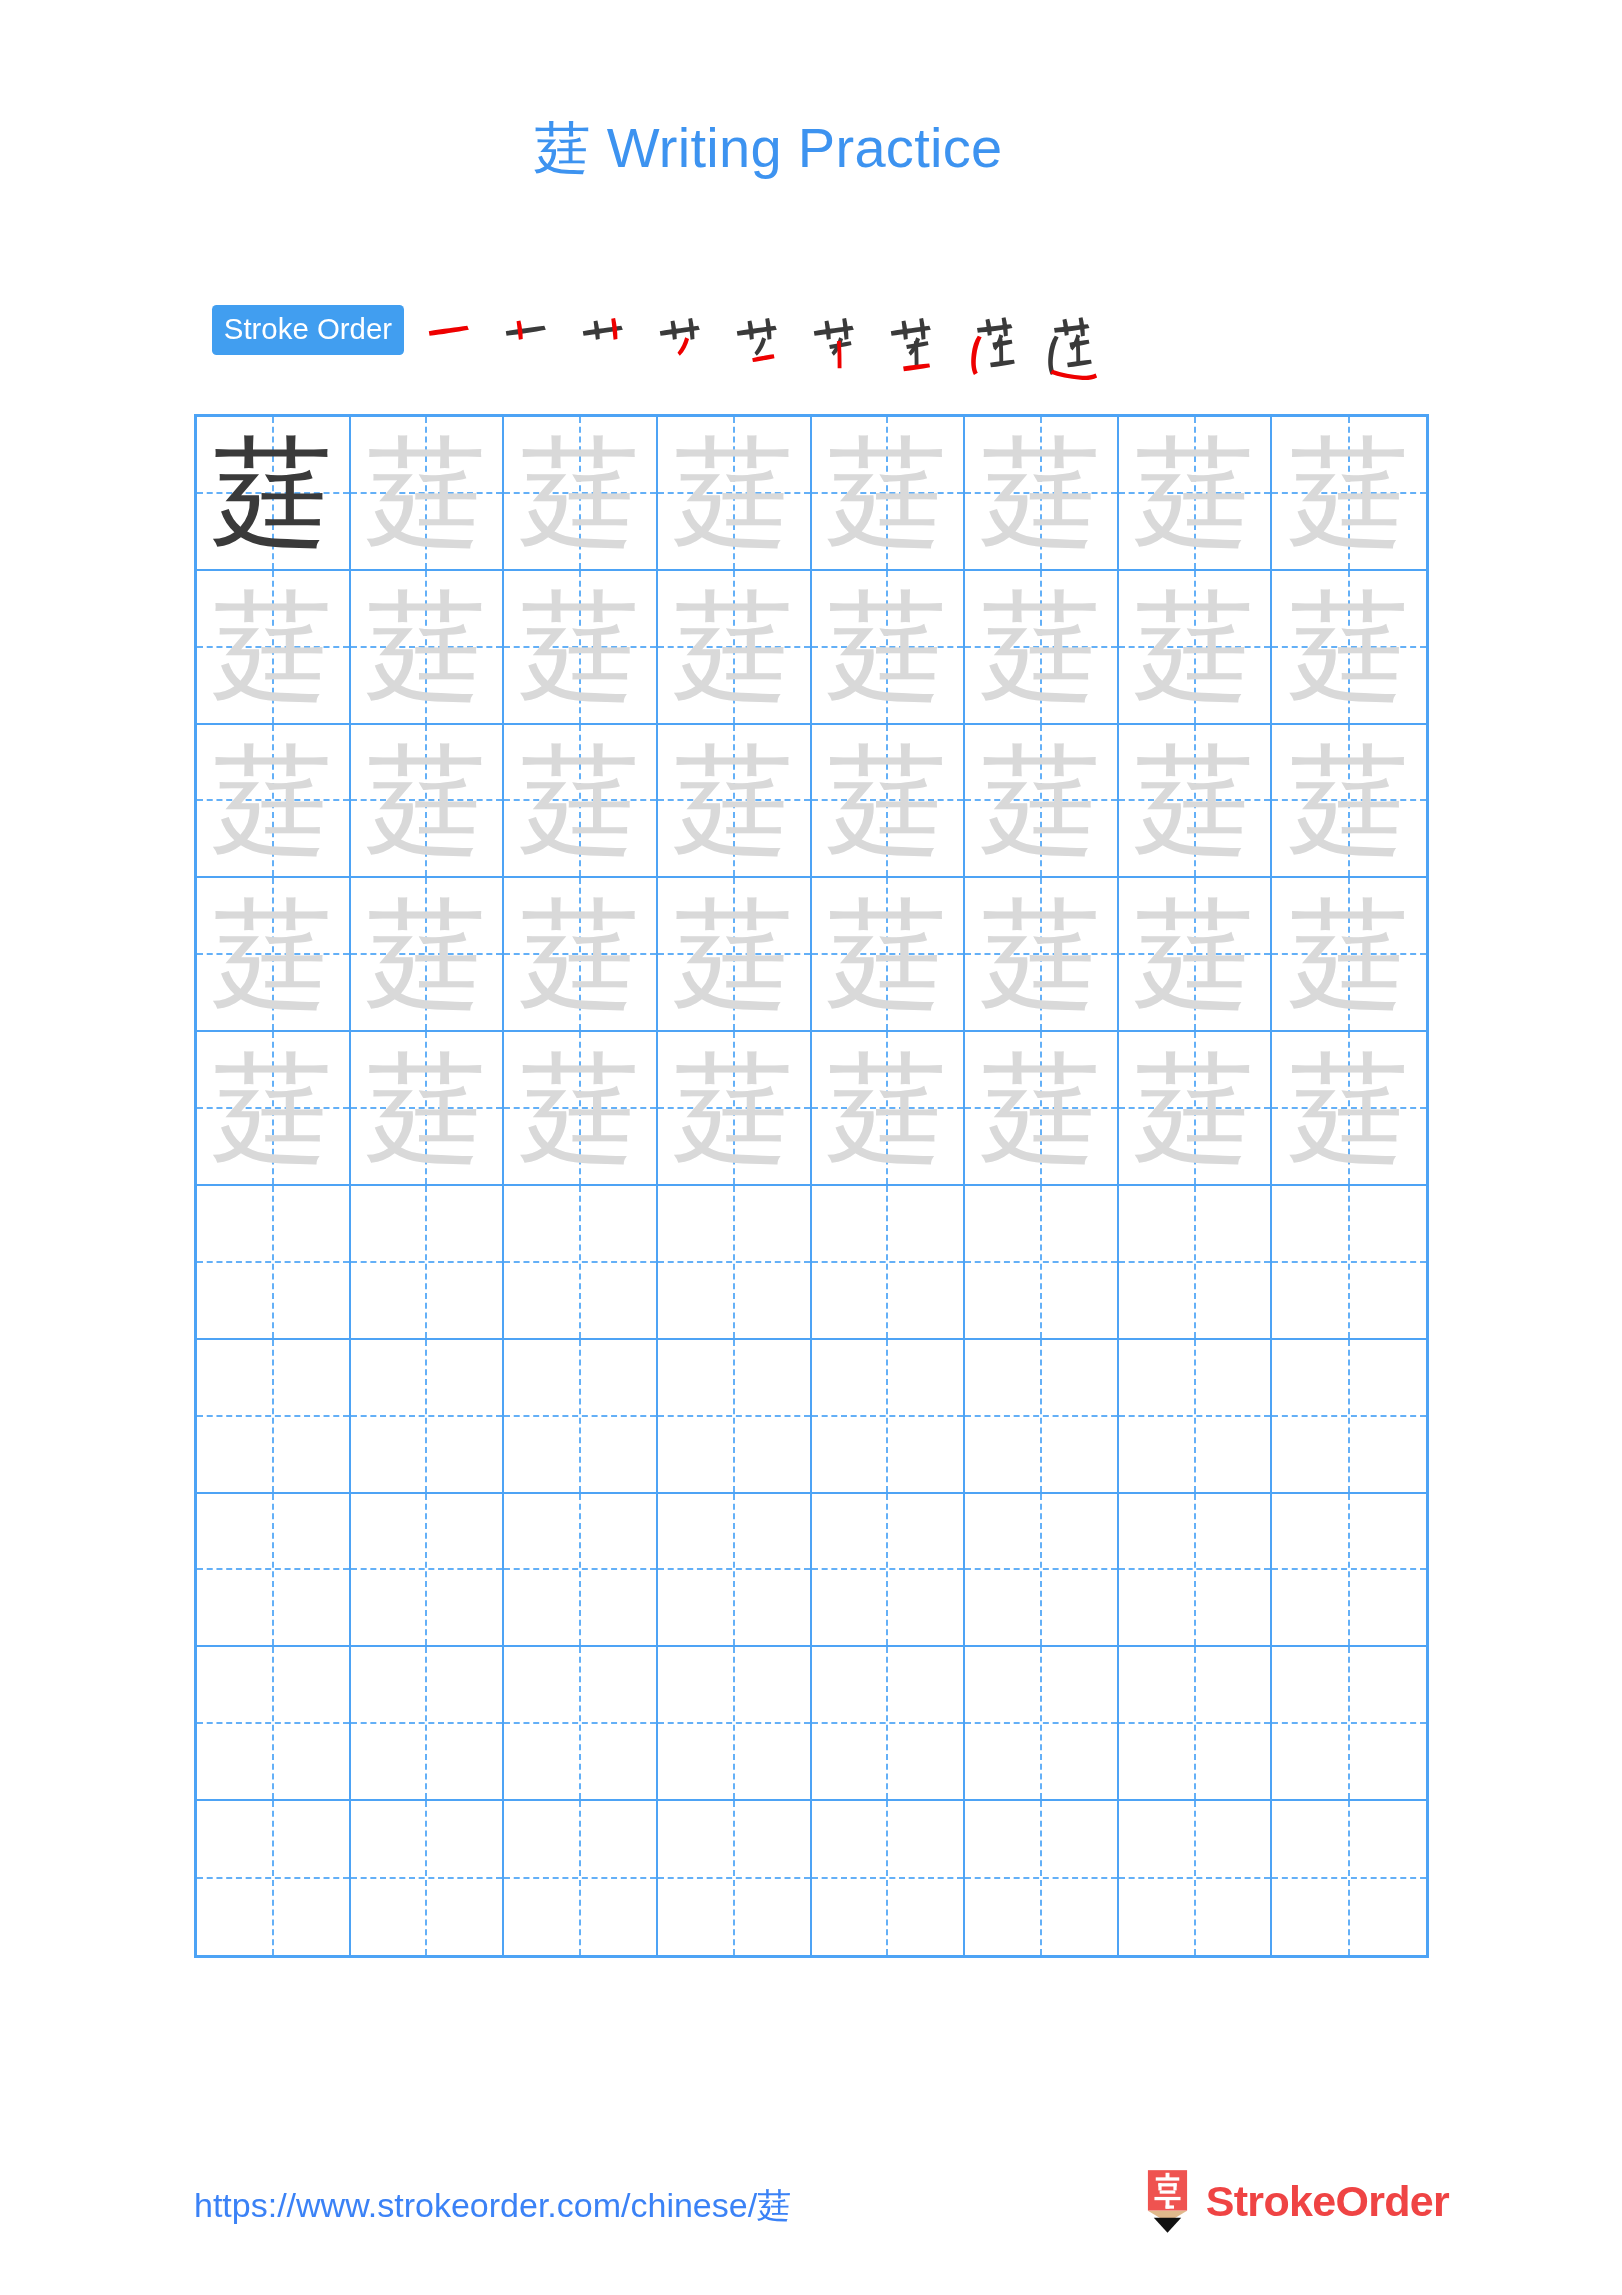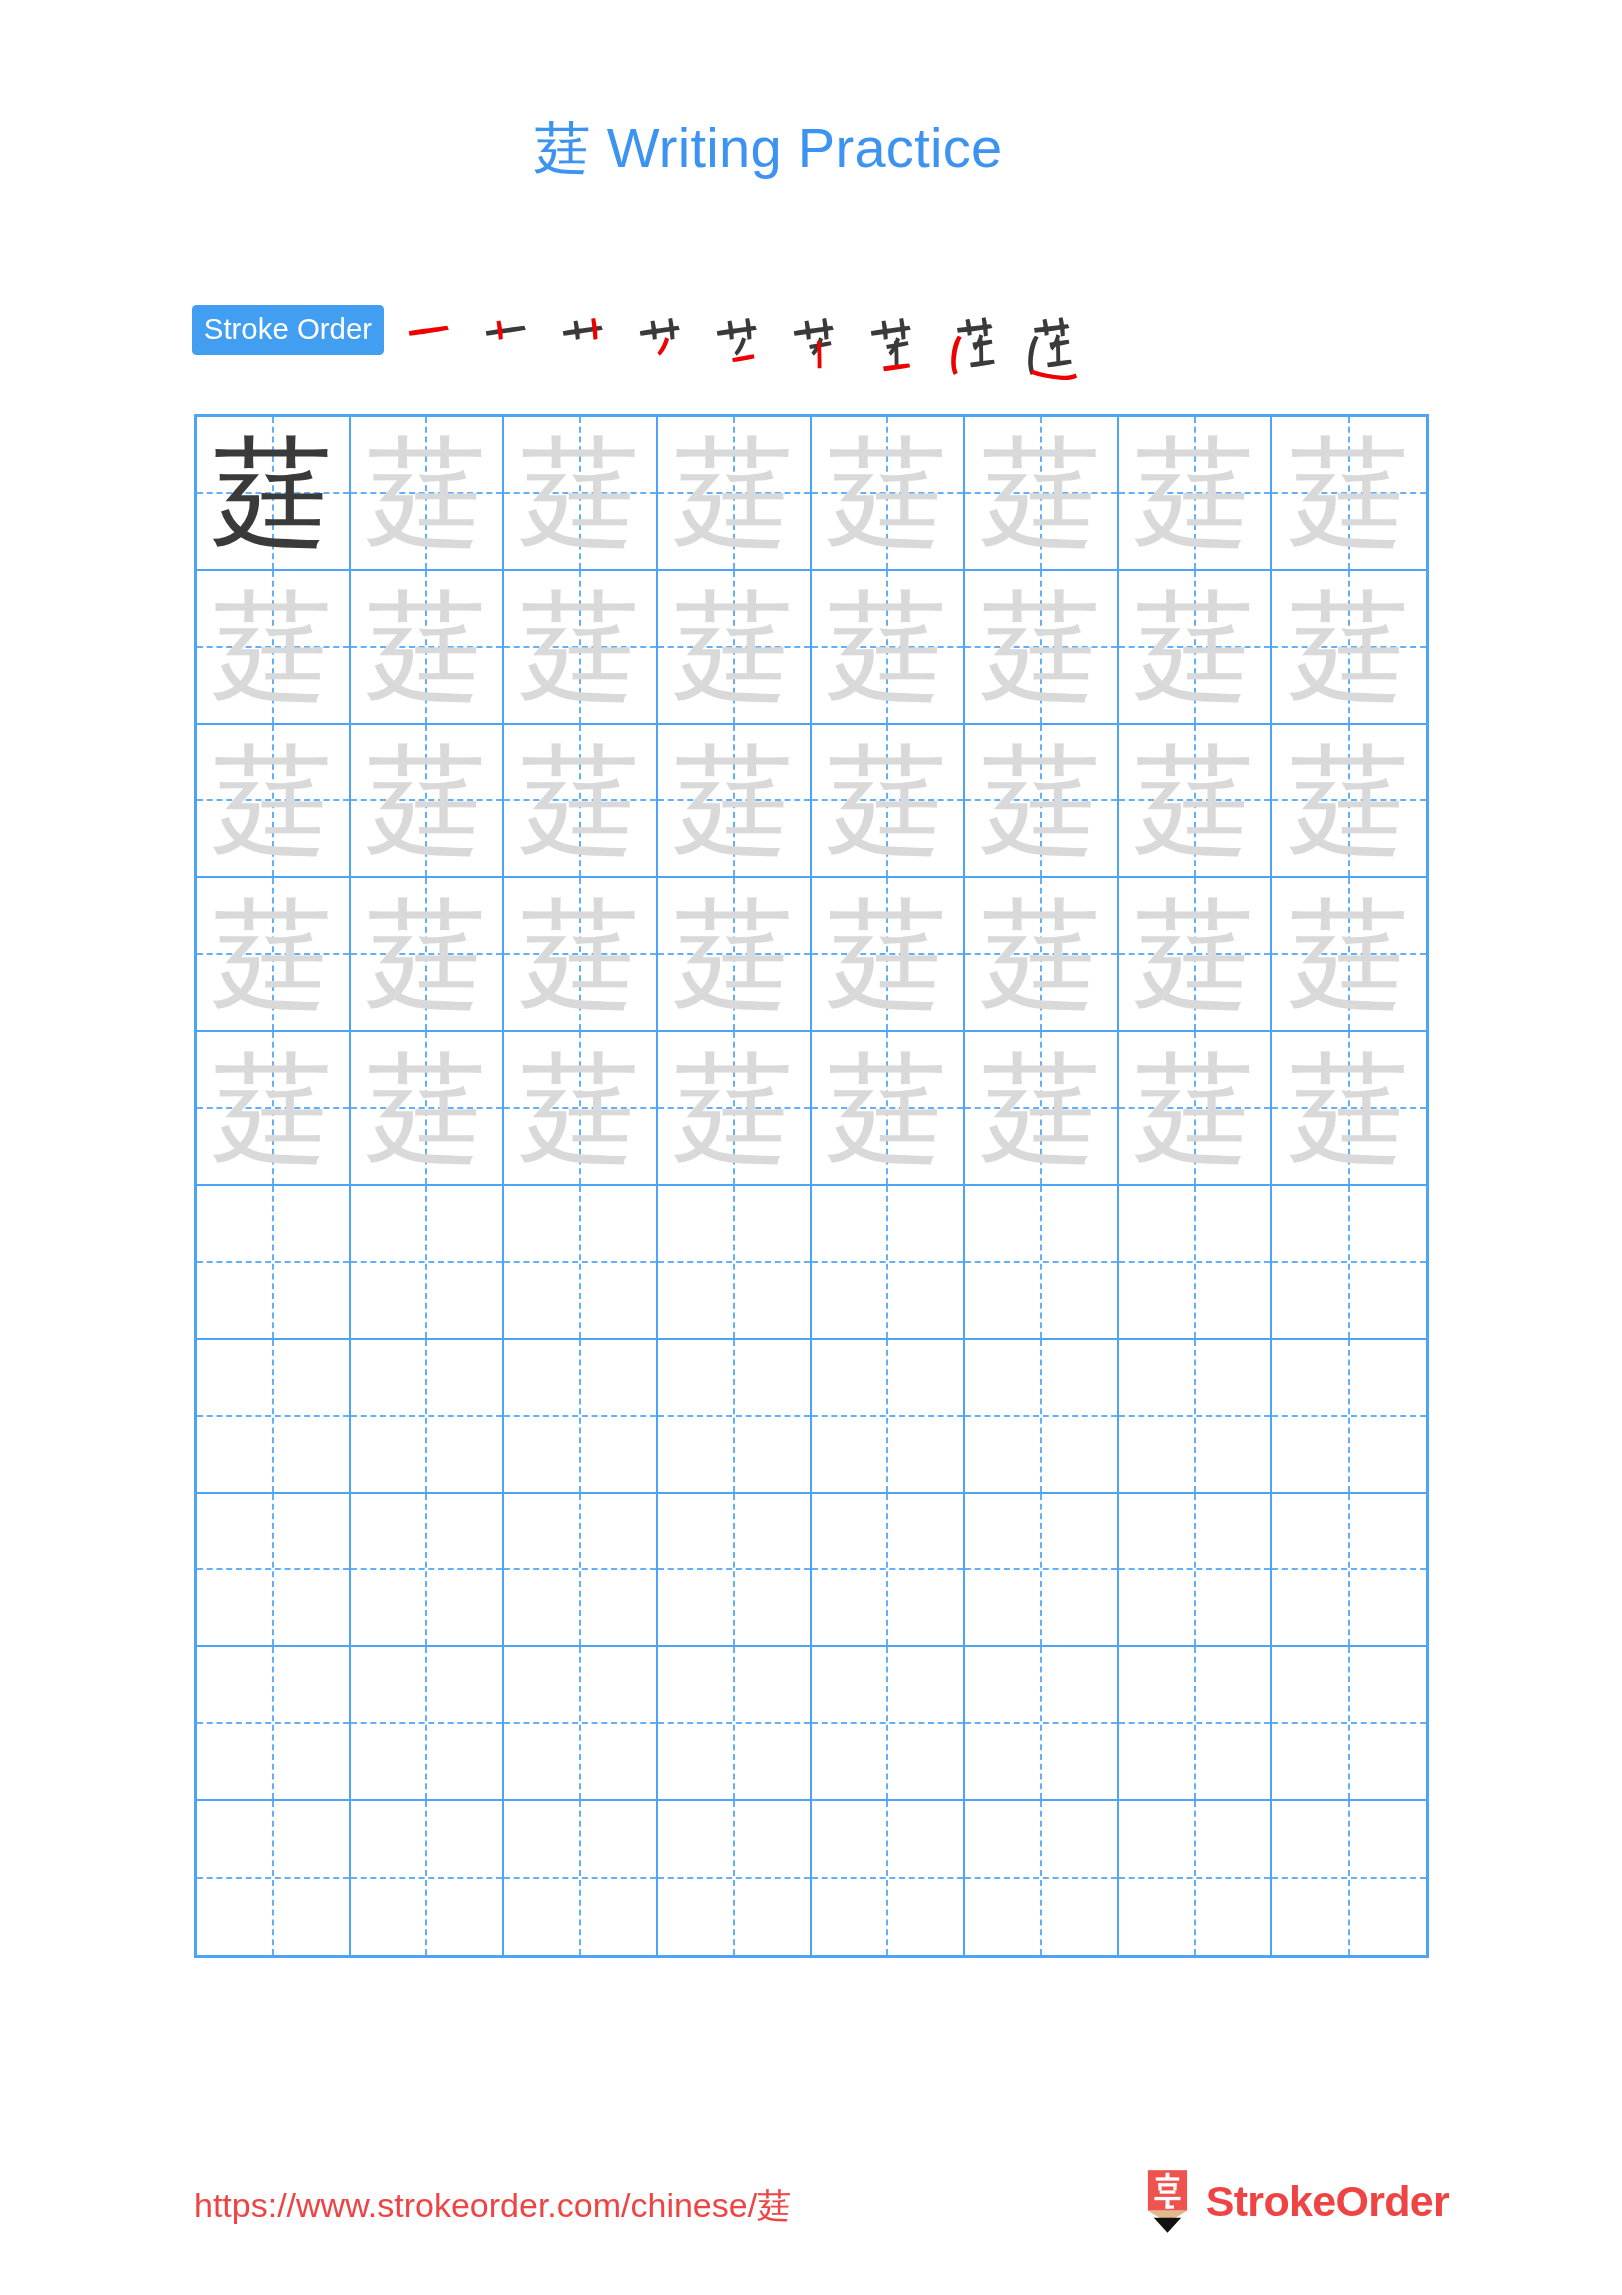--- a/index.html
+++ b/index.html
@@ -29,21 +29,21 @@
     white-space: nowrap;
   }
   .page-title .han {
     font-family: "DejaVu Sans", sans-serif;
   }
 
   
   .stroke-order-row {
     position: absolute;
     top: 305px;
-    left: 192px;
+    left: 212px;
     height: 72px;
     display: flex;
     align-items: flex-start;
   }
   .stroke-order-badge {
     background: #419ef0;
     color: #ffffff;
     font-size: 29.4px;
     line-height: 1;
     padding: 9.2px 11.8px 11px 11.8px;
@@ -128,21 +128,21 @@
   }
   .cell-char.dark  { color: #3a3a3a; }
   .cell-char.light { color: #d9d9d9; }
 
   
   .footer-url {
     position: absolute;
     left: 194px;
     top: 2183px;
     font-size: 34px;
-    color: #ef4444;
+    color: #3b82f6;
     white-space: nowrap;
   }
   .footer-logo {
     position: absolute;
     right: 173px;
     top: 2170px;
     display: flex;
     align-items: center;
     gap: 14.4px;
   }

